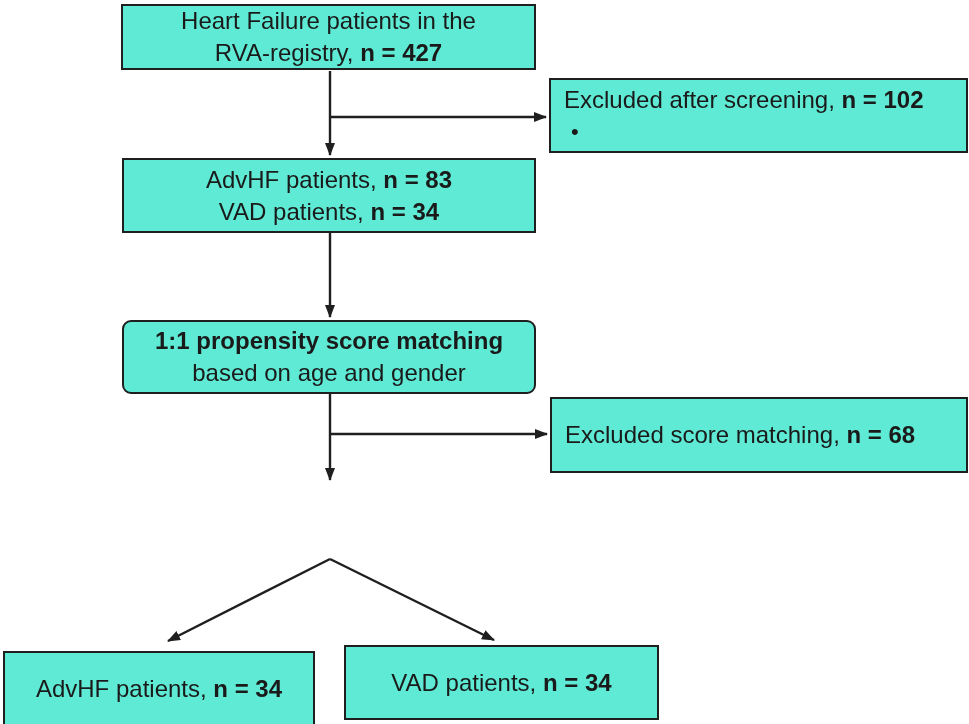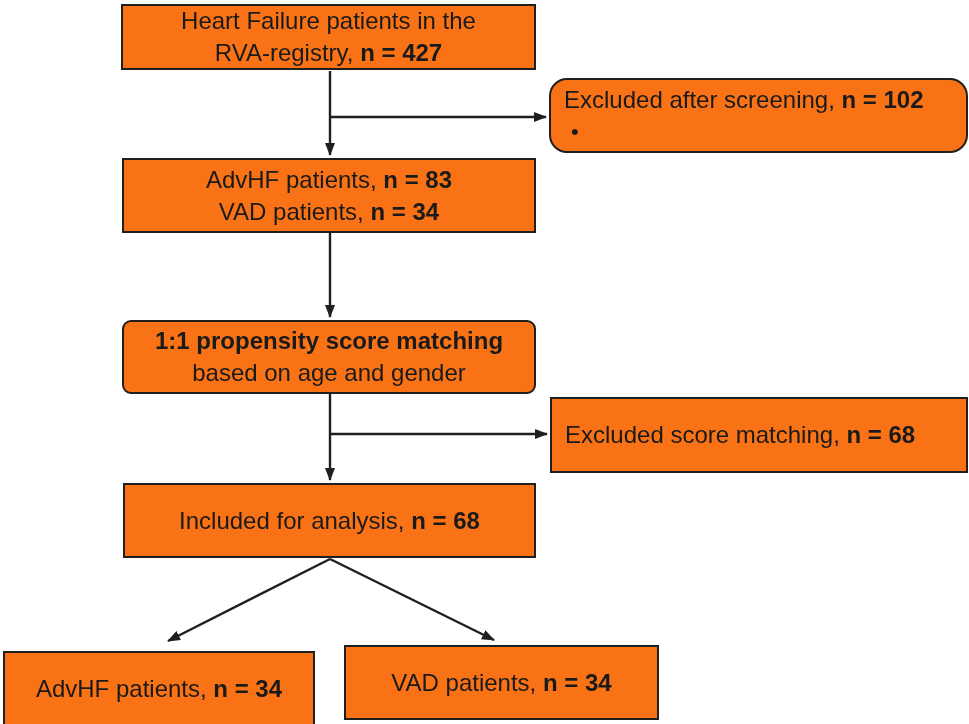--- a/index.html
+++ b/index.html
@@ -21,37 +21,37 @@
     left: 0;
     top: 0;
     width: 969px;
     height: 724px;
     pointer-events: none;
   }
   .box {
     position: absolute;
     box-sizing: border-box;
     border: 2px solid #1f1f1f;
-    background: #f97316;
+    background: #5eead4;
     display: flex;
     flex-direction: column;
     justify-content: center;
     font-size: 24px;
     line-height: 32px;
     white-space: nowrap;
   }
   .box.centered { align-items: center; text-align: center; }
   .box.leftalign { align-items: flex-start; text-align: left; padding-left: 13px; }
   .b { font-weight: 700; }
   .bullet-line { display: flex; align-items: baseline; padding-left: 7px; }
   .bullet-glyph { display: inline-block; width: 31px; font-size: 22px; }
 
   
   #box-registry          { left: 121px; top: 4px;   width: 415px; height: 66px; }
-  #box-excl-screening    { left: 549px; top: 78px;  width: 419px; height: 75px; border-radius: 18px; }
+  #box-excl-screening    { left: 549px; top: 78px;  width: 419px; height: 75px; }
   #box-cohort            { left: 122px; top: 158px; width: 414px; height: 75px; }
   #box-matching          { left: 122px; top: 320px; width: 414px; height: 74px; border-radius: 9px; }
   #box-excl-matching     { left: 550px; top: 397px; width: 418px; height: 76px; }
   #box-included          { left: 123px; top: 483px; width: 413px; height: 75px; }
   #box-final-advhf       { left: 3px;   top: 645px; width: 312px; height: 75px; margin-top: 6px; }
   #box-final-vad         { left: 344px; top: 645px; width: 315px; height: 75px; }
 </style>
 </head>
 <body>
 
@@ -93,23 +93,20 @@
 
   <div class="box centered" id="box-matching">
     <div class="b">1:1 propensity score matching</div>
     <div>based on age and gender</div>
   </div>
 
   <div class="box leftalign" id="box-excl-matching">
     <div><span>Excluded score matching, </span><span class="b">n = 68</span></div>
   </div>
 
-  <div class="box centered" id="box-included">
-    <div><span>Included for analysis, </span><span class="b">n = 68</span></div>
-  </div>
 
   <div class="box centered" id="box-final-advhf">
     <div><span>AdvHF patients, </span><span class="b">n = 34</span></div>
   </div>
 
   <div class="box centered" id="box-final-vad">
     <div><span>VAD patients, </span><span class="b">n = 34</span></div>
   </div>
 
 </div>

